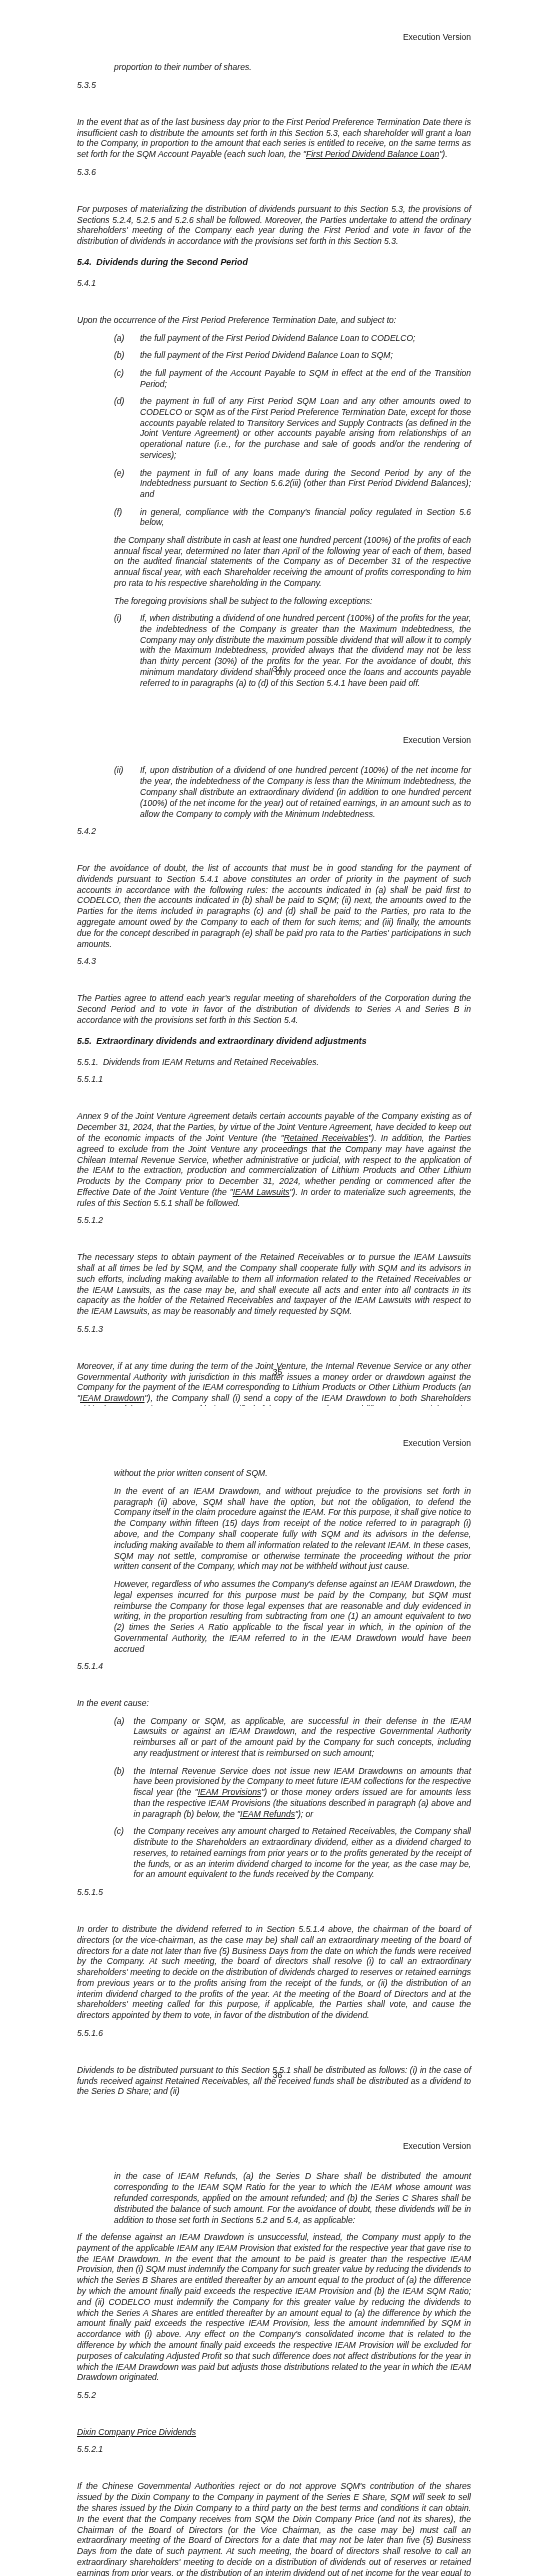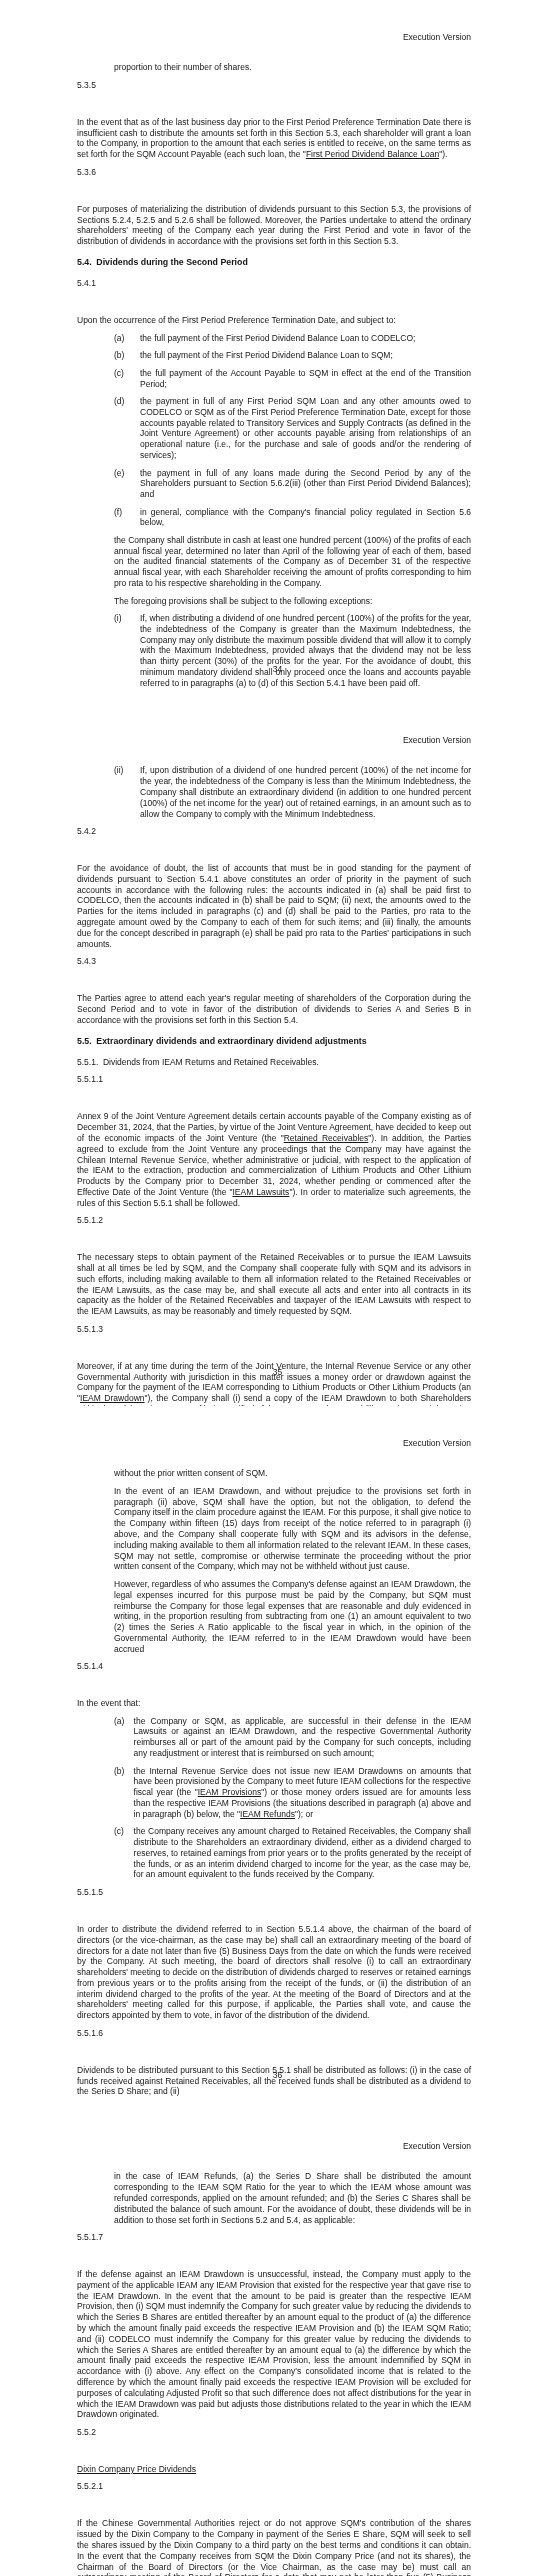--- a/index.html
+++ b/index.html
@@ -15,21 +15,21 @@
   }
   .page {
     position: relative;
     width: 536px;
     height: 703px;
     box-sizing: border-box;
     padding: 32px 65px 0 77px;
     overflow: hidden;
   }
   .header { text-align: right; margin-bottom: 19.6px; height: 10.8px; }
-  .block { margin: 0 0 6.7px 0; }
+  .block { margin: 0 0 6.7px 0; font-style: italic; }
   .heading {
     font-weight: bold;
     font-size: 8.8px;
     margin: 10.3px 0 10.3px 0;
   }
   .heading .num-h { margin-right: 4.6px; }
   .subheading { margin: 7.2px 0 6.7px 0; }
   .subheading .num-h { margin-right: 4.6px; }
   .num-row { display: flex; flex-direction: column; }
   .num { flex: 0 0 37px; }
@@ -79,21 +79,21 @@
         <div class="block list-row">
           <span class="marker">(c)</span>
           <div class="text"><span>the full payment of the Account Payable to SQM in effect at the end of the Transition Period;</span></div>
         </div>
         <div class="block list-row">
           <span class="marker">(d)</span>
           <div class="text"><span>the payment in full of any First Period SQM Loan and any other amounts owed to CODELCO or SQM as of the First Period Preference Termination Date, except for those accounts payable related to Transitory Services and Supply Contracts (as defined in the Joint Venture Agreement) or other accounts payable arising from relationships of an operational nature (i.e., for the purchase and sale of goods and/or the rendering of services);</span></div>
         </div>
         <div class="block list-row">
           <span class="marker">(e)</span>
-          <div class="text"><span>the payment in full of any loans made during the Second Period by any of the Shareholders pursuant to Section 5.6.2(iii) (other than First Period Dividend Balances); and</span></div>
+          <div class="text"><span>the payment in full of any loans made during the Second Period by any of the Indebtedness pursuant to Section 5.6.2(iii) (other than First Period Dividend Balances); and</span></div>
         </div>
         <div class="block list-row">
           <span class="marker">(f)</span>
           <div class="text"><span>in general, compliance with the Company's financial policy regulated in Section 5.6 below,</span></div>
         </div>
         <div class="block body-indent text"><span>the Company shall distribute in cash at least one hundred percent (100%) of the profits of each annual fiscal year, determined no later than April of the following year of each of them, based on the audited financial statements of the Company as of December 31 of the respective annual fiscal year, with each Shareholder receiving the amount of profits corresponding to him pro rata to his respective shareholding in the Company.</span></div>
         <div class="block body-indent text"><span>The foregoing provisions shall be subject to the following exceptions:</span></div>
         <div class="block list-row">
           <span class="marker">(i)</span>
           <div class="text"><span>If, when distributing a dividend of one hundred percent (100%) of the profits for the year, the indebtedness of the Company is greater than the Maximum Indebtedness, the Company may only distribute the maximum possible dividend that will allow it to comply with the Maximum Indebtedness, provided always that the dividend may not be less than thirty percent (30%) of the profits for the year. For the avoidance of doubt, this minimum mandatory dividend shall only proceed once the loans and accounts payable referred to in paragraphs (a) to (d) of this Section 5.4.1 have been paid off.</span></div>
@@ -134,21 +134,21 @@
       <div class="page-number">35</div>
     </div>
     <div class="page">
       <div class="header"><span>Execution Version</span></div>
       <div class="content">
         <div class="block body-indent text"><span>without the prior written consent of SQM.</span></div>
         <div class="block body-indent text"><span>In the event of an IEAM Drawdown, and without prejudice to the provisions set forth in paragraph (ii) above, SQM shall have the option, but not the obligation, to defend the Company itself in the claim procedure against the IEAM. For this purpose, it shall give notice to the Company within fifteen (15) days from receipt of the notice referred to in paragraph (i) above, and the Company shall cooperate fully with SQM and its advisors in the defense, including making available to them all information related to the relevant IEAM. In these cases, SQM may not settle, compromise or otherwise terminate the proceeding without the prior written consent of the Company, which may not be withheld without just cause.</span></div>
         <div class="block body-indent text"><span>However, regardless of who assumes the Company's defense against an IEAM Drawdown, the legal expenses incurred for this purpose must be paid by the Company, but SQM must reimburse the Company for those legal expenses that are reasonable and duly evidenced in writing, in the proportion resulting from subtracting from one (1) an amount equivalent to two (2) times the Series A Ratio applicable to the fiscal year in which, in the opinion of the Governmental Authority, the IEAM referred to in the IEAM Drawdown would have been accrued</span></div>
         <div class="block num-row">
           <span class="num">5.5.1.4</span>
-          <div class="text"><span>In the event that:</span></div>
+          <div class="text"><span>In the event cause:</span></div>
         </div>
         <div class="block list-row">
           <span class="marker3">(a)</span>
           <div class="text"><span>the Company or SQM, as applicable, are successful in their defense in the IEAM Lawsuits or against an IEAM Drawdown, and the respective Governmental Authority reimburses all or part of the amount paid by the Company for such concepts, including any readjustment or interest that is reimbursed on such amount;</span></div>
         </div>
         <div class="block list-row">
           <span class="marker3">(b)</span>
           <div class="text"><span>the Internal Revenue Service does not issue new IEAM Drawdowns on amounts that have been provisioned by the Company to meet future IEAM collections for the respective fiscal year (the "</span><span class="u">IEAM Provisions</span><span>") or those money orders issued are for amounts less than the respective IEAM Provisions (the situations described in paragraph (a) above and in paragraph (b) below, the "</span><span class="u">IEAM Refunds</span><span>"); or</span></div>
         </div>
         <div class="block list-row">
@@ -164,21 +164,20 @@
           <div class="text"><span>Dividends to be distributed pursuant to this Section 5.5.1 shall be distributed as follows: (i) in the case of funds received against Retained Receivables, all the received funds shall be distributed as a dividend to the Series D Share; and (ii)</span></div>
         </div>
       </div>
       <div class="page-number">36</div>
     </div>
     <div class="page">
       <div class="header"><span>Execution Version</span></div>
       <div class="content">
         <div class="block body-indent text"><span>in the case of IEAM Refunds, (a) the Series D Share shall be distributed the amount corresponding to the IEAM SQM Ratio for the year to which the IEAM whose amount was refunded corresponds, applied on the amount refunded; and (b) the Series C Shares shall be distributed the balance of such amount. For the avoidance of doubt, these dividends will be in addition to those set forth in Sections 5.2 and 5.4, as applicable:</span></div>
         <div class="block num-row">
-          <span class="num">5.5.1.7</span>
           <div class="text"><span>If the defense against an IEAM Drawdown is unsuccessful, instead, the Company must apply to the payment of the applicable IEAM any IEAM Provision that existed for the respective year that gave rise to the IEAM Drawdown. In the event that the amount to be paid is greater than the respective IEAM Provision, then (i) SQM must indemnify the Company for such greater value by reducing the dividends to which the Series B Shares are entitled thereafter by an amount equal to the product of (a) the difference by which the amount finally paid exceeds the respective IEAM Provision and (b) the IEAM SQM Ratio; and (ii) CODELCO must indemnify the Company for this greater value by reducing the dividends to which the Series A Shares are entitled thereafter by an amount equal to (a) the difference by which the amount finally paid exceeds the respective IEAM Provision, less the amount indemnified by SQM in accordance with (i) above. Any effect on the Company's consolidated income that is related to the difference by which the amount finally paid exceeds the respective IEAM Provision will be excluded for purposes of calculating Adjusted Profit so that such difference does not affect distributions for the year in which the IEAM Drawdown was paid but adjusts those distributions related to the year in which the IEAM Drawdown originated.</span></div>
         </div>
         <div class="block num-row">
           <span class="num">5.5.2</span>
           <div class="text"><span class="u">Dixin Company Price Dividends</span></div>
         </div>
         <div class="block num-row">
           <span class="num">5.5.2.1</span>
           <div class="text"><span>If the Chinese Governmental Authorities reject or do not approve SQM's contribution of the shares issued by the Dixin Company to the Company in payment of the Series E Share, SQM will seek to sell the shares issued by the Dixin Company to a third party on the best terms and conditions it can obtain. In the event that the Company receives from SQM the Dixin Company Price (and not its shares), the Chairman of the Board of Directors (or the Vice Chairman, as the case may be) must call an extraordinary meeting of the Board of Directors for a date that may not be later than five (5) Business Days from the date of such payment. At such meeting, the board of directors shall resolve to call an extraordinary shareholders' meeting to decide on a distribution of dividends out of reserves or retained earnings from prior years, or the distribution of an interim dividend out of net income for the year equal to the Dixin Company Price. At the board of directors' meeting and at the shareholders' meeting called for that purpose, if applicable, the Parties shall vote, and cause the directors appointed by them to vote, in favor of the distribution of the dividend.</span></div>
         </div>

